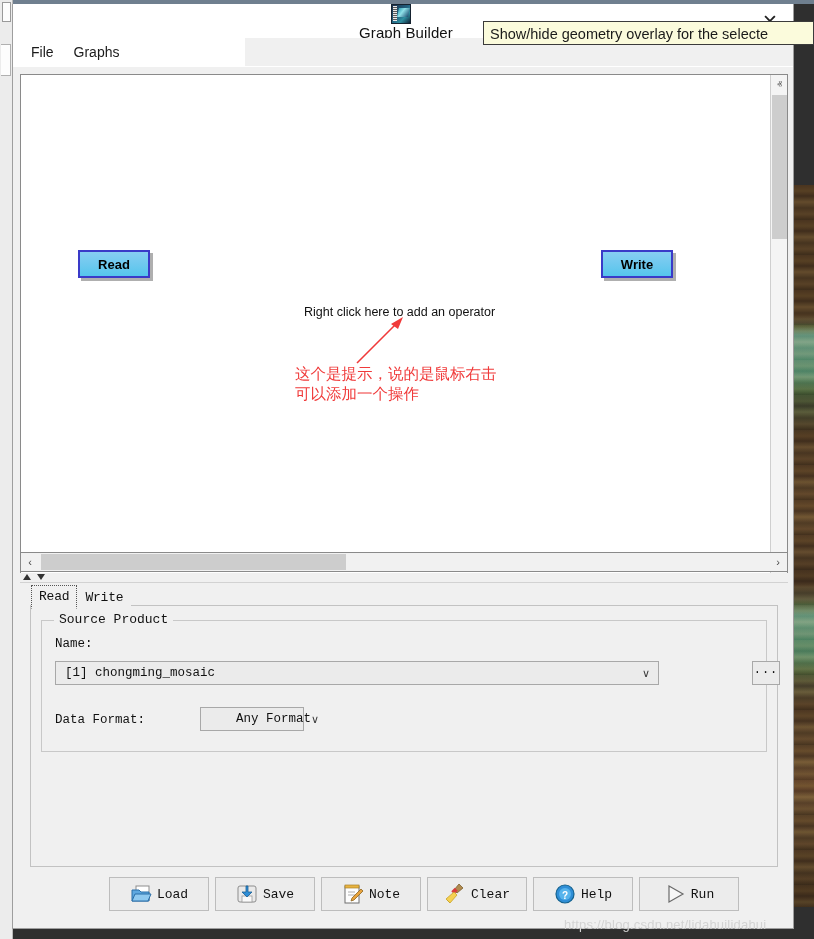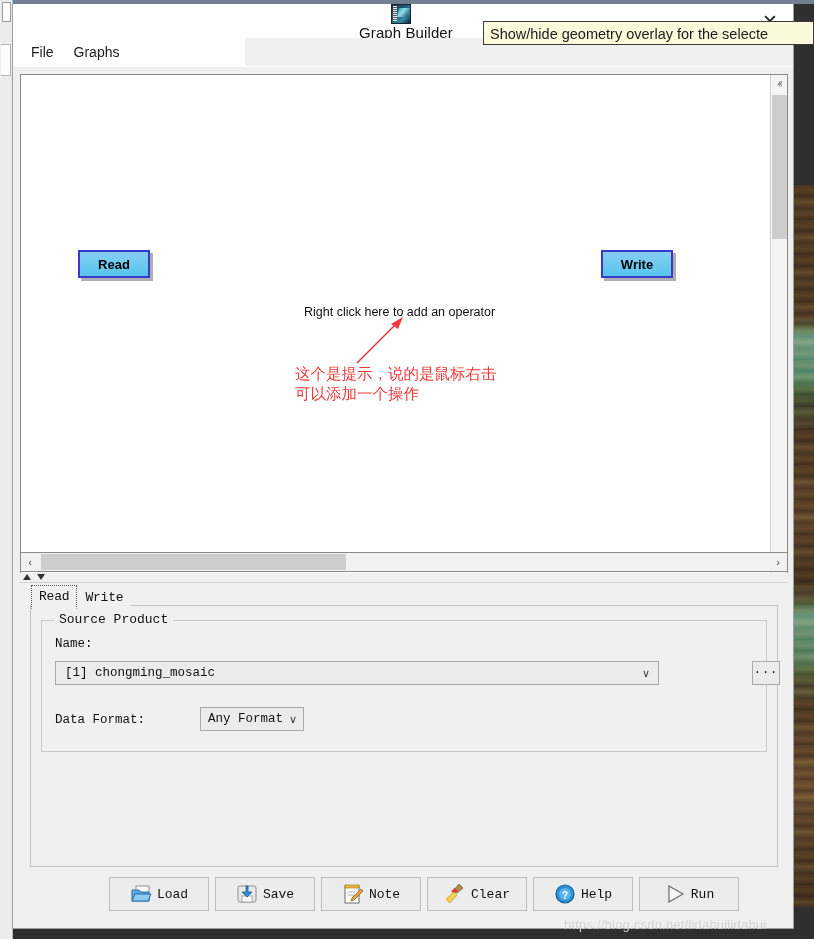--- a/index.html
+++ b/index.html
@@ -468,20 +468,21 @@
     align-items: center;
     cursor: default;
   }
   #data-format-value {
     flex: 1;
     padding-left: 7px;
     font-family: "Liberation Mono", monospace;
     font-size: 12.5px;
     color: #111;
     white-space: nowrap;
+    margin-left: 28px;
   }
   #data-format-chevron {
     width: 22px;
     text-align: center;
     font-size: 11px;
     color: #3a3a3a;
   }
 
   
   #action-buttons {

